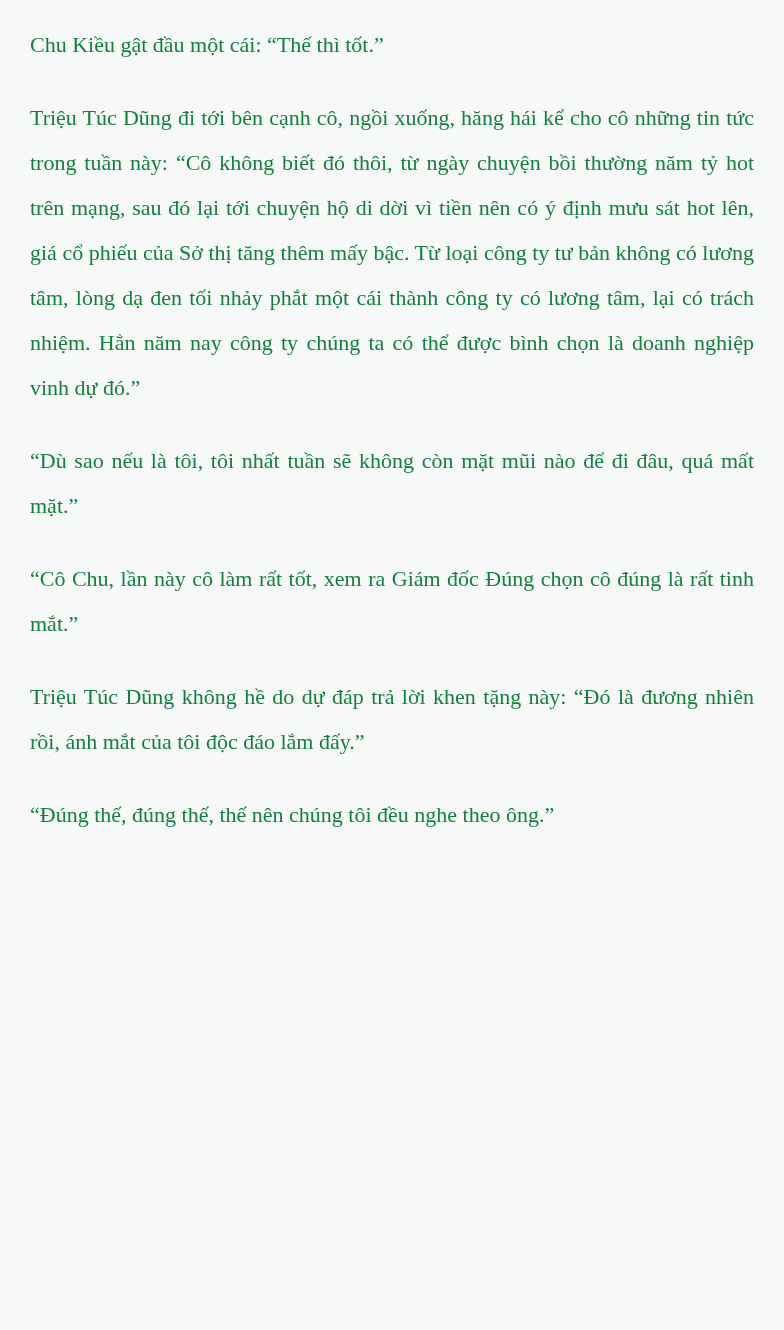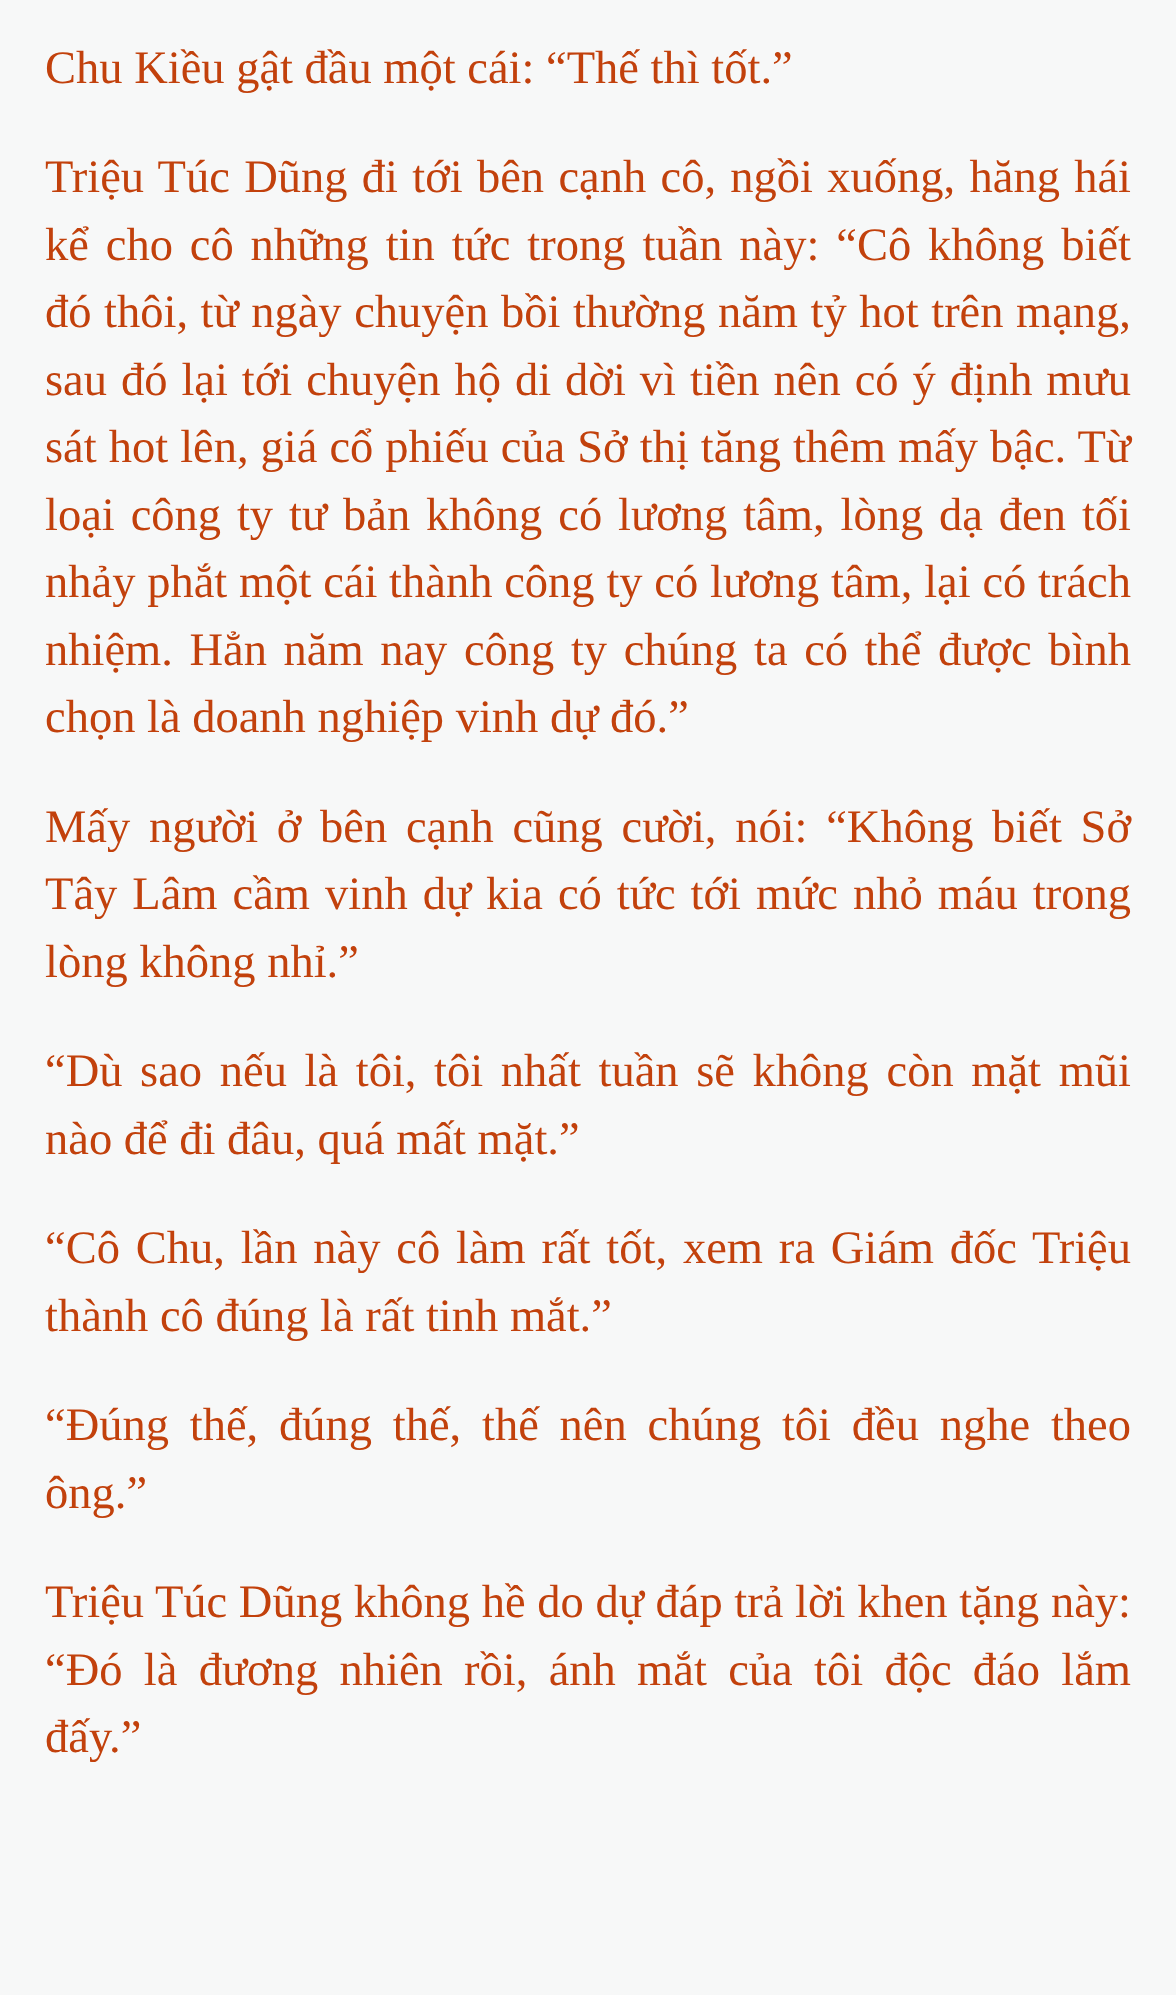--- a/index.html
+++ b/index.html
@@ -11,39 +11,38 @@
     height: 1330px;
     background: #f7f8f8;
     overflow: hidden;
   }
   .reader-page {
     box-sizing: border-box;
     width: 784px;
     height: 1330px;
     padding: 22px 30px 20px 30px;
     background: #f7f8f8;
-    color: #c2410c;
+    color: #15803d;
     font-family: "Liberation Serif", "DejaVu Serif", serif;
-    font-size: 31px;
+    font-size: 22px;
     line-height: 45px;
     text-align: justify;
   }
   .reader-page p {
     margin: 0 0 28px 0;
     padding: 0;
     text-justify: inter-word;
   }
   .reader-page p:last-child {
     margin-bottom: 0;
   }
 </style>
 </head>
 <body>
 
 <div class="reader-page">
   <p>Chu Kiều gật đầu một cái: “Thế thì tốt.”</p>
   <p>Triệu Túc Dũng đi tới bên cạnh cô, ngồi xuống, hăng hái kể cho cô những tin tức trong tuần này: “Cô không biết đó thôi, từ ngày chuyện bồi thường năm tỷ hot trên mạng, sau đó lại tới chuyện hộ di dời vì tiền nên có ý định mưu sát hot lên, giá cổ phiếu của Sở thị tăng thêm mấy bậc. Từ loại công ty tư bản không có lương tâm, lòng dạ đen tối nhảy phắt một cái thành công ty có lương tâm, lại có trách nhiệm. Hẳn năm nay công ty chúng ta có thể được bình chọn là doanh nghiệp vinh dự đó.”</p>
-  <p>Mấy người ở bên cạnh cũng cười, nói: “Không biết Sở Tây Lâm cầm vinh dự kia có tức tới mức nhỏ máu trong lòng không nhỉ.”</p>
   <p>“Dù sao nếu là tôi, tôi nhất tuần sẽ không còn mặt mũi nào để đi đâu, quá mất mặt.”</p>
-  <p>“Cô Chu, lần này cô làm rất tốt, xem ra Giám đốc Triệu thành cô đúng là rất tinh mắt.”</p>
+  <p>“Cô Chu, lần này cô làm rất tốt, xem ra Giám đốc Đúng chọn cô đúng là rất tinh mắt.”</p>
+  <p>Triệu Túc Dũng không hề do dự đáp trả lời khen tặng này: “Đó là đương nhiên rồi, ánh mắt của tôi độc đáo lắm đấy.”</p>
   <p>“Đúng thế, đúng thế, thế nên chúng tôi đều nghe theo ông.”</p>
-  <p>Triệu Túc Dũng không hề do dự đáp trả lời khen tặng này: “Đó là đương nhiên rồi, ánh mắt của tôi độc đáo lắm đấy.”</p>
 </div>
 
 </body></html>

